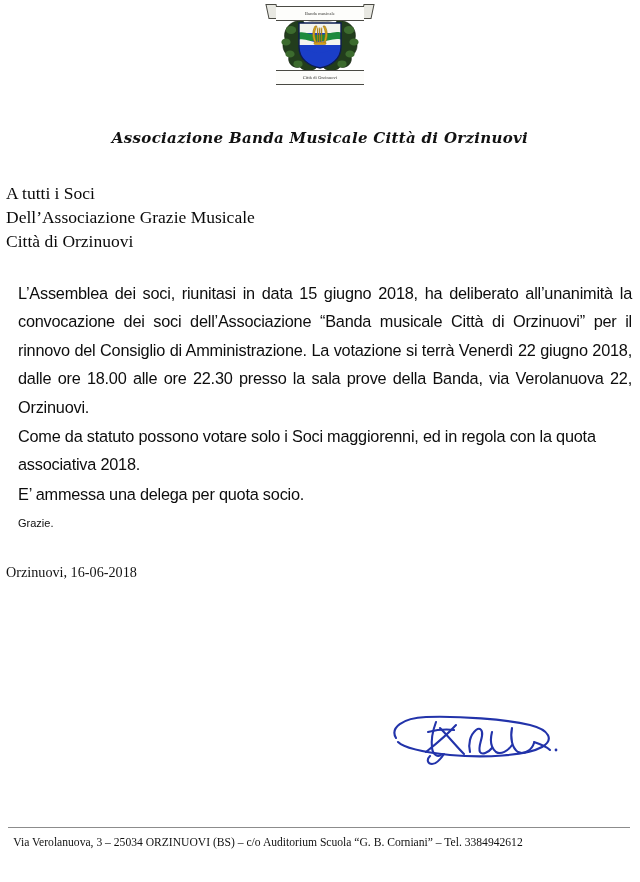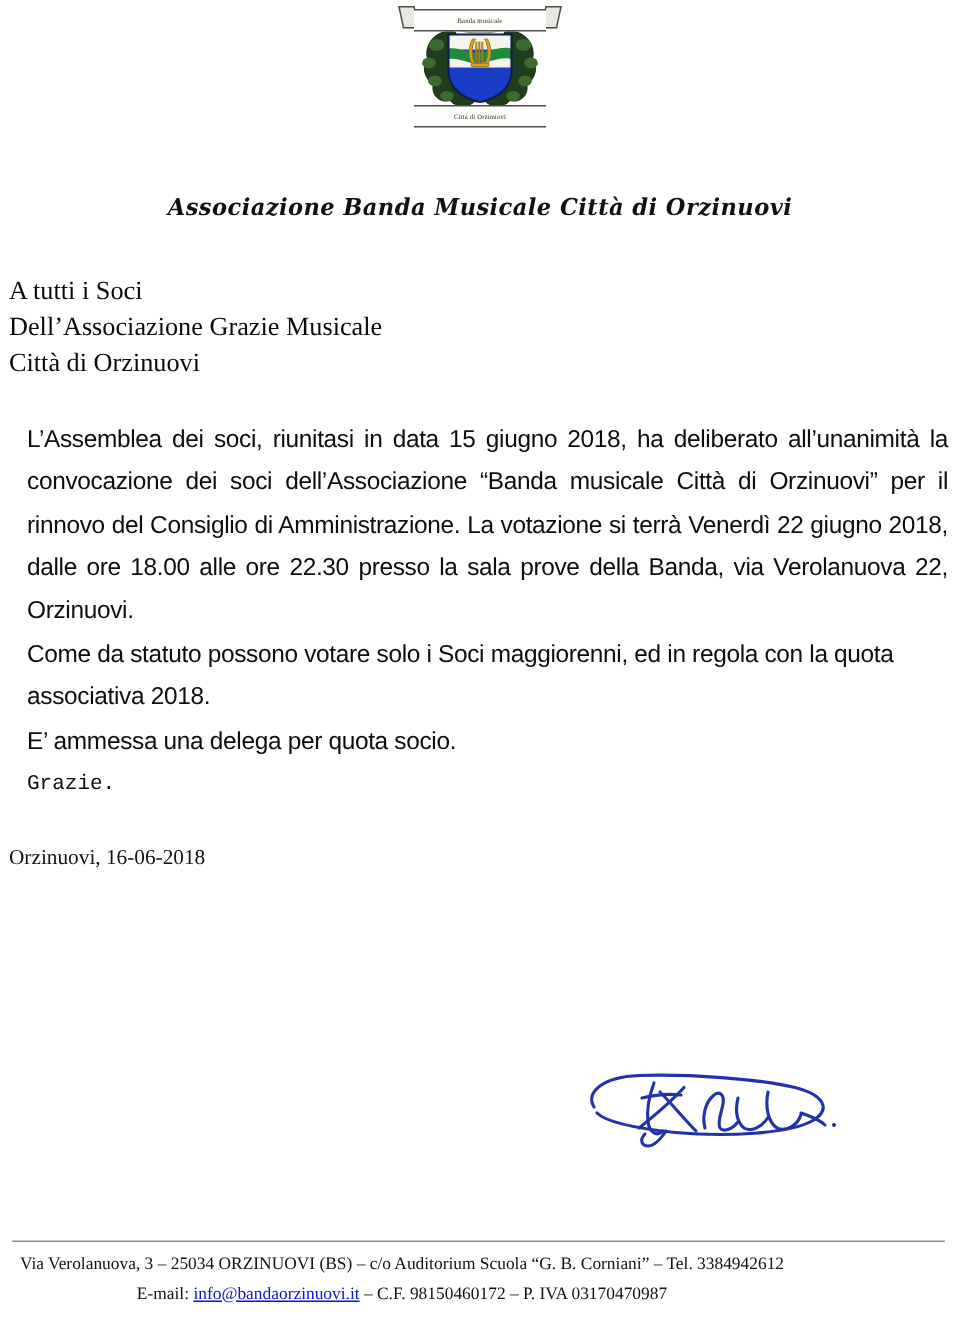--- a/index.html
+++ b/index.html
@@ -111,22 +111,22 @@
     font-size: 16.3px;
     line-height: 28.4px;
     color: #0d0d0d;
     letter-spacing: -0.22px;
   }
   #body-text p {
     margin: 0 0 1px 12px;
   }
   .p-justify { text-align: justify; }
   .serif-line {
-    font-family: Liberation Mono, monospace;
-    font-size: 14px;
+    font-family: Liberation Sans, sans-serif;
+    font-size: 11px;
     letter-spacing: 0;
   }
 
   
   #date-line {
     margin: 26px 0 0 6px;
     font-family: "Liberation Serif", serif;
     font-size: 14.2px;
     color: #111111;
   }
@@ -276,18 +276,13 @@
         <path d="M60 46 C56 52 52 56 48 56 C44 56 42 52 46 48"></path>
       </g>
       <circle cx="172" cy="42" r="1.4" fill="#2233aa"></circle>
     </svg>
   </div>
 </div>
 
 <div id="footer-rule"></div>
 <div id="footer">
   <div class="line">Via Verolanuova, 3 – 25034 ORZINUOVI (BS) – c/o Auditorium Scuola “G. B. Corniani” – Tel. 3384942612</div>
-  <div class="line">
-    <span>E-mail:</span>
-    <a id="footer-email" href="#">info@bandaorzinuovi.it</a>
-    <span>– C.F. 98150460172 – P. IVA 03170470987</span>
-  </div>
 </div>
 
 </body></html>

